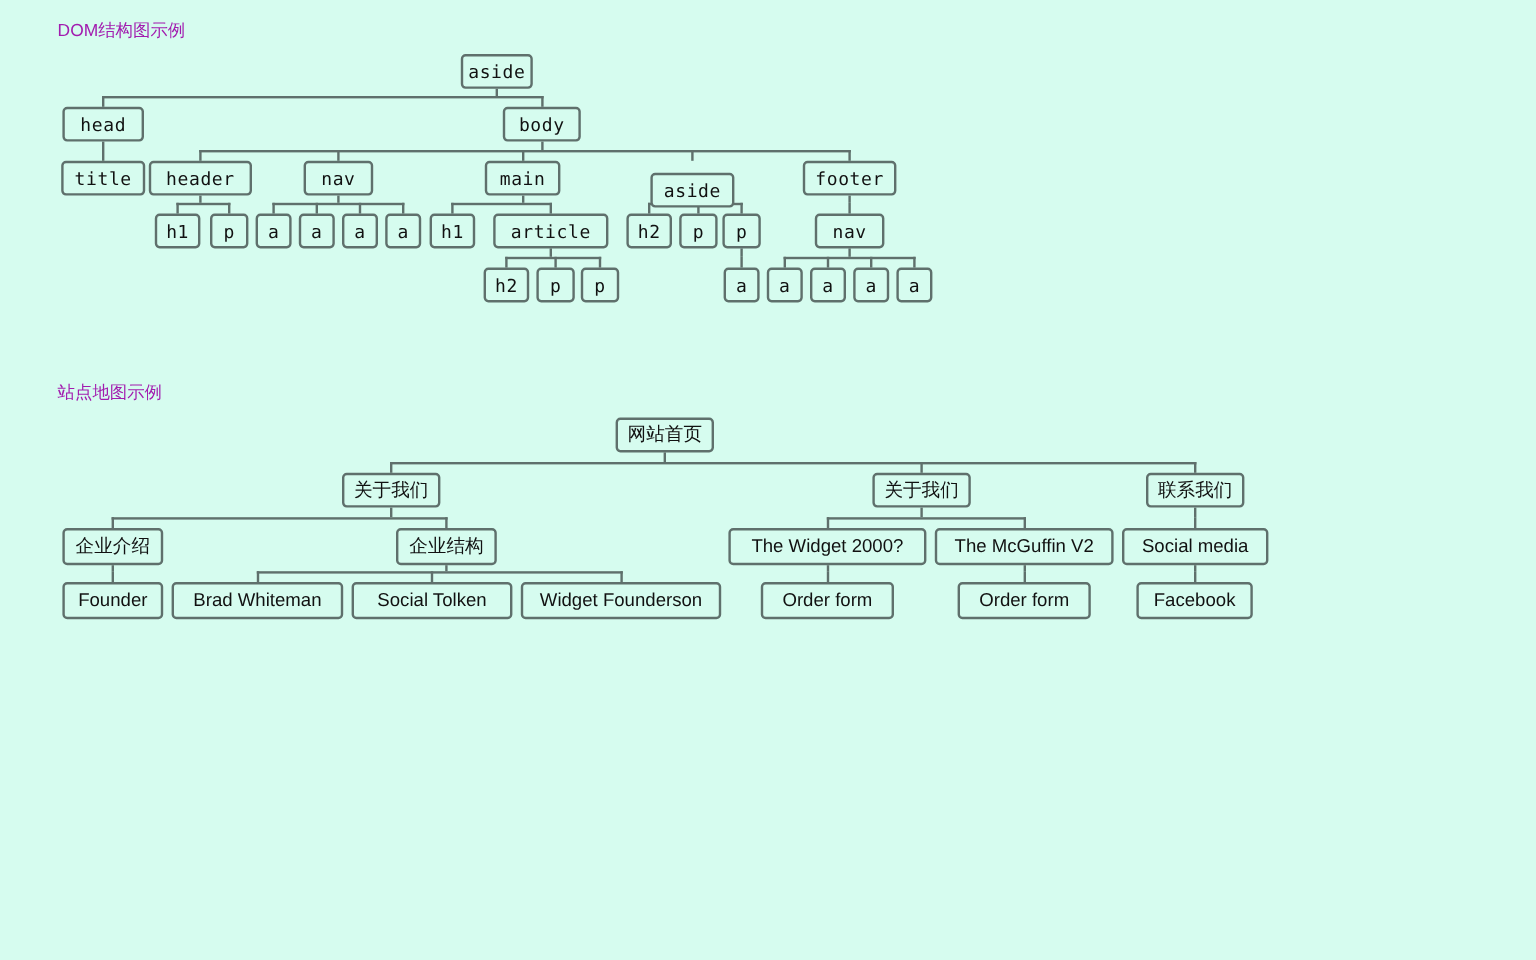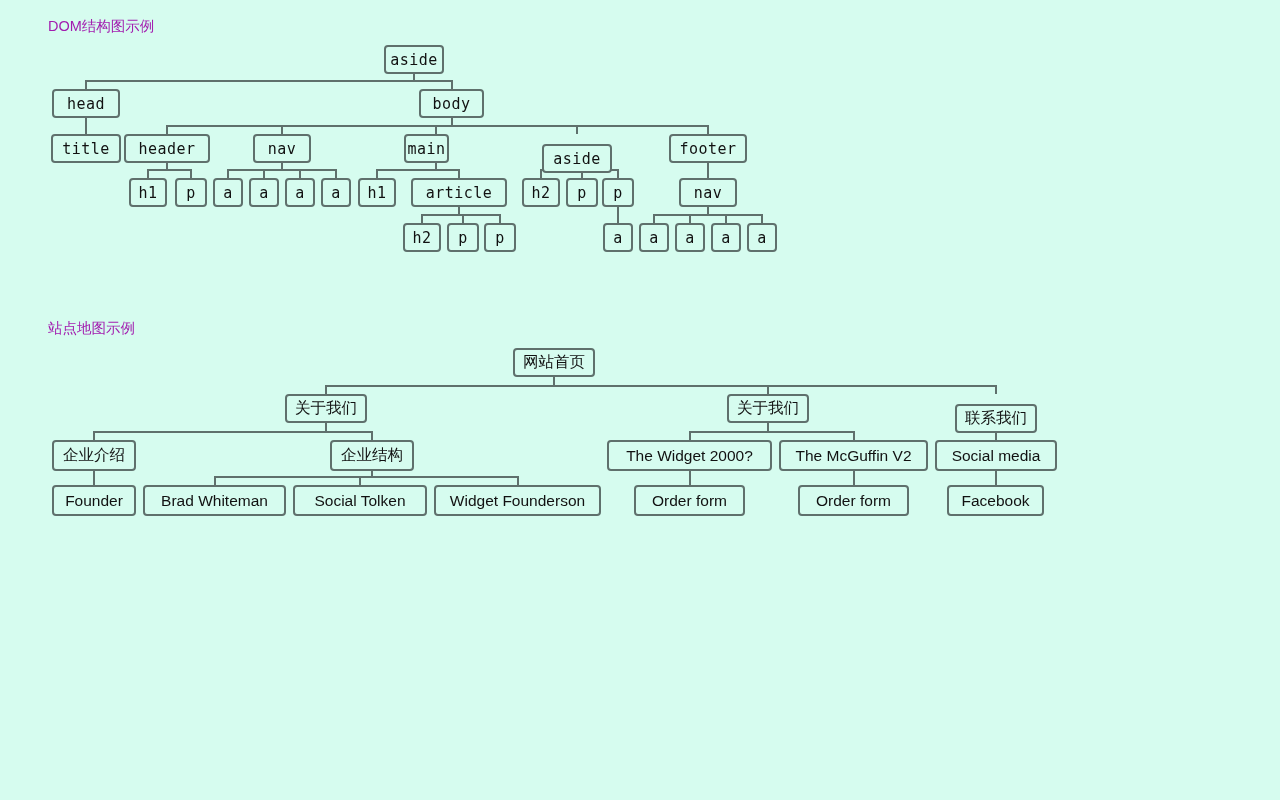--- a/index.html
+++ b/index.html
@@ -126,21 +126,21 @@
       </div>
       <div class="node mono" style="left: 51px; top: 134px; width: 70px; height: 29px;">
         <span>title</span>
       </div>
       <div class="node mono" style="left: 124px; top: 134px; width: 86px; height: 29px;">
         <span>header</span>
       </div>
       <div class="node mono" style="left: 253px; top: 134px; width: 58px; height: 29px;">
         <span>nav</span>
       </div>
-      <div class="node mono" style="left: 404px; top: 134px; width: 45px; height: 29px;">
+      <div class="node mono" style="left: 404px; top: 134px; width: 63px; height: 29px;">
         <span>main</span>
       </div>
       <div class="node mono" style="left: 542px; top: 144px; width: 70px; height: 29px;">
         <span>aside</span>
       </div>
       <div class="node mono" style="left: 669px; top: 134px; width: 78px; height: 29px;">
         <span>footer</span>
       </div>
       <div class="node mono" style="left: 129px; top: 178px; width: 38px; height: 29px;">
         <span>h1</span>
@@ -234,21 +234,21 @@
       <div class="edge v" style="left: 995px; top: 476px; height: 9px;"></div>
       <div class="node sans" style="left: 513px; top: 348px; width: 82px; height: 29px;">
         <span>网站首页</span>
       </div>
       <div class="node sans" style="left: 285px; top: 394px; width: 82px; height: 29px;">
         <span>关于我们</span>
       </div>
       <div class="node sans" style="left: 727px; top: 394px; width: 82px; height: 29px;">
         <span>关于我们</span>
       </div>
-      <div class="node sans" style="left: 955px; top: 404px; width: 82px; height: 29px;">
+      <div class="node sans" style="left: 955px; top: 394px; width: 82px; height: 29px;">
         <span>联系我们</span>
       </div>
       <div class="node sans" style="left: 52px; top: 440px; width: 84px; height: 31px;">
         <span>企业介绍</span>
       </div>
       <div class="node sans" style="left: 330px; top: 440px; width: 84px; height: 31px;">
         <span>企业结构</span>
       </div>
       <div class="node sans" style="left: 607px; top: 440px; width: 165px; height: 31px;">
         <span>The Widget 2000?</span>

